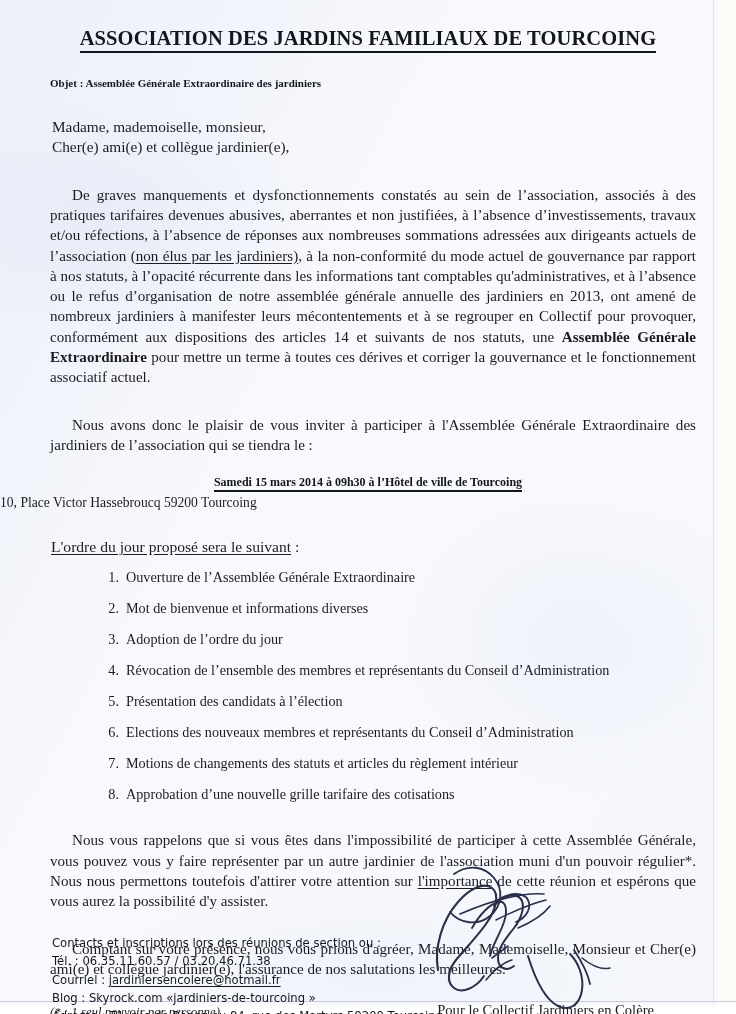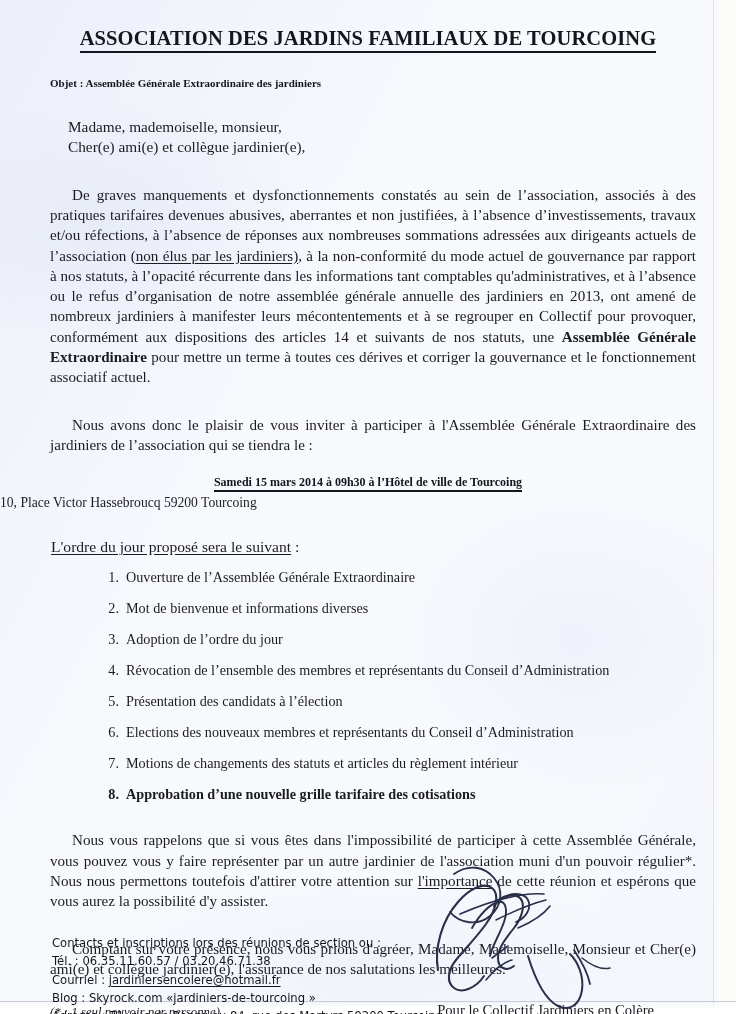--- a/index.html
+++ b/index.html
@@ -85,21 +85,21 @@
   
   .subject {
     margin: 27px 0 0 0;
     padding-left: 50px;
     font-size: 11px;
     font-weight: bold;
     color: #14161d;
   }
   .greeting {
     margin: 28px 0 0 0;
-    padding-left: 68px;
+    padding-left: 52px;
     font-size: 15.3px;
     line-height: 1.33;
   }
   .greeting div { white-space: nowrap; }
 
   .body-par {
     margin: 27px 0 0 0;
     padding: 0 40px 0 50px;
     font-size: 15.1px;
     line-height: 1.345;
@@ -150,21 +150,21 @@
     margin-bottom: 12.5px;
   }
   ol.agenda li::before {
     content: counter(ag) ".";
     position: absolute;
     left: -27px;
     width: 20px;
     text-align: right;
     font-size: 14.2px;
   }
-  ol.agenda li.bold, ol.agenda li.bold::before { font-weight: bold; }
+  ol.agenda li.bold, ol.agenda li.bold::before { font-weight: normal; }
 
   
   .sig-row {
     margin: 22px 0 0 0;
     padding: 0 40px 0 50px;
     display: flex;
     align-items: flex-start;
     justify-content: space-between;
   }
   .footnote {

